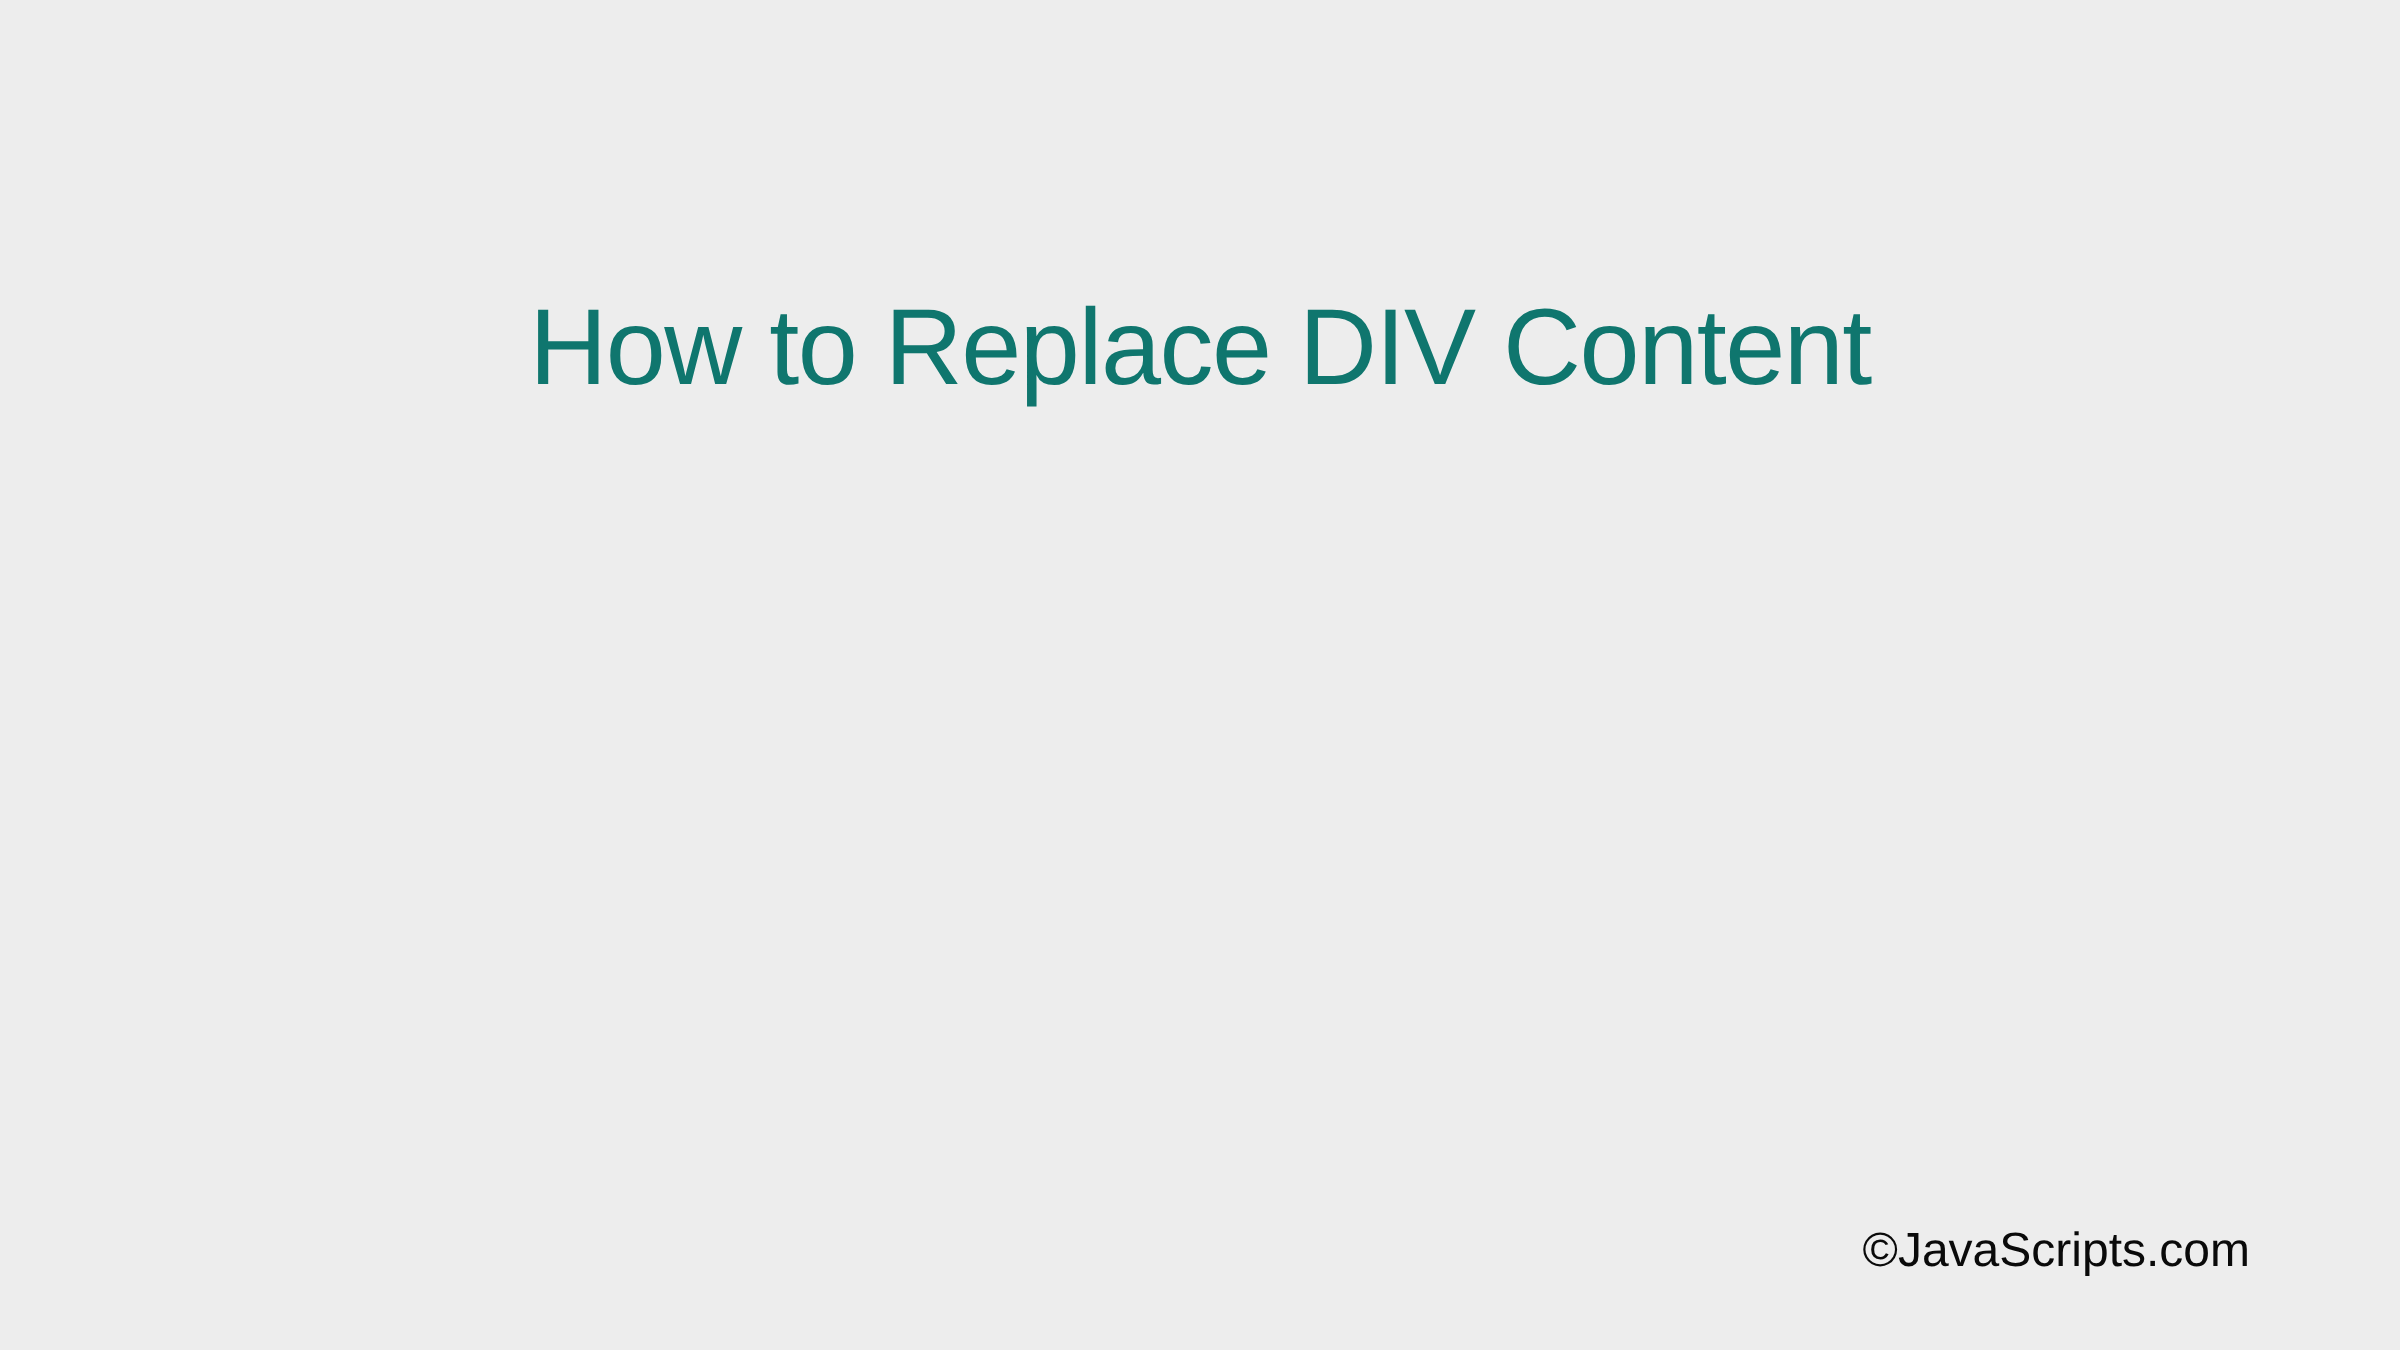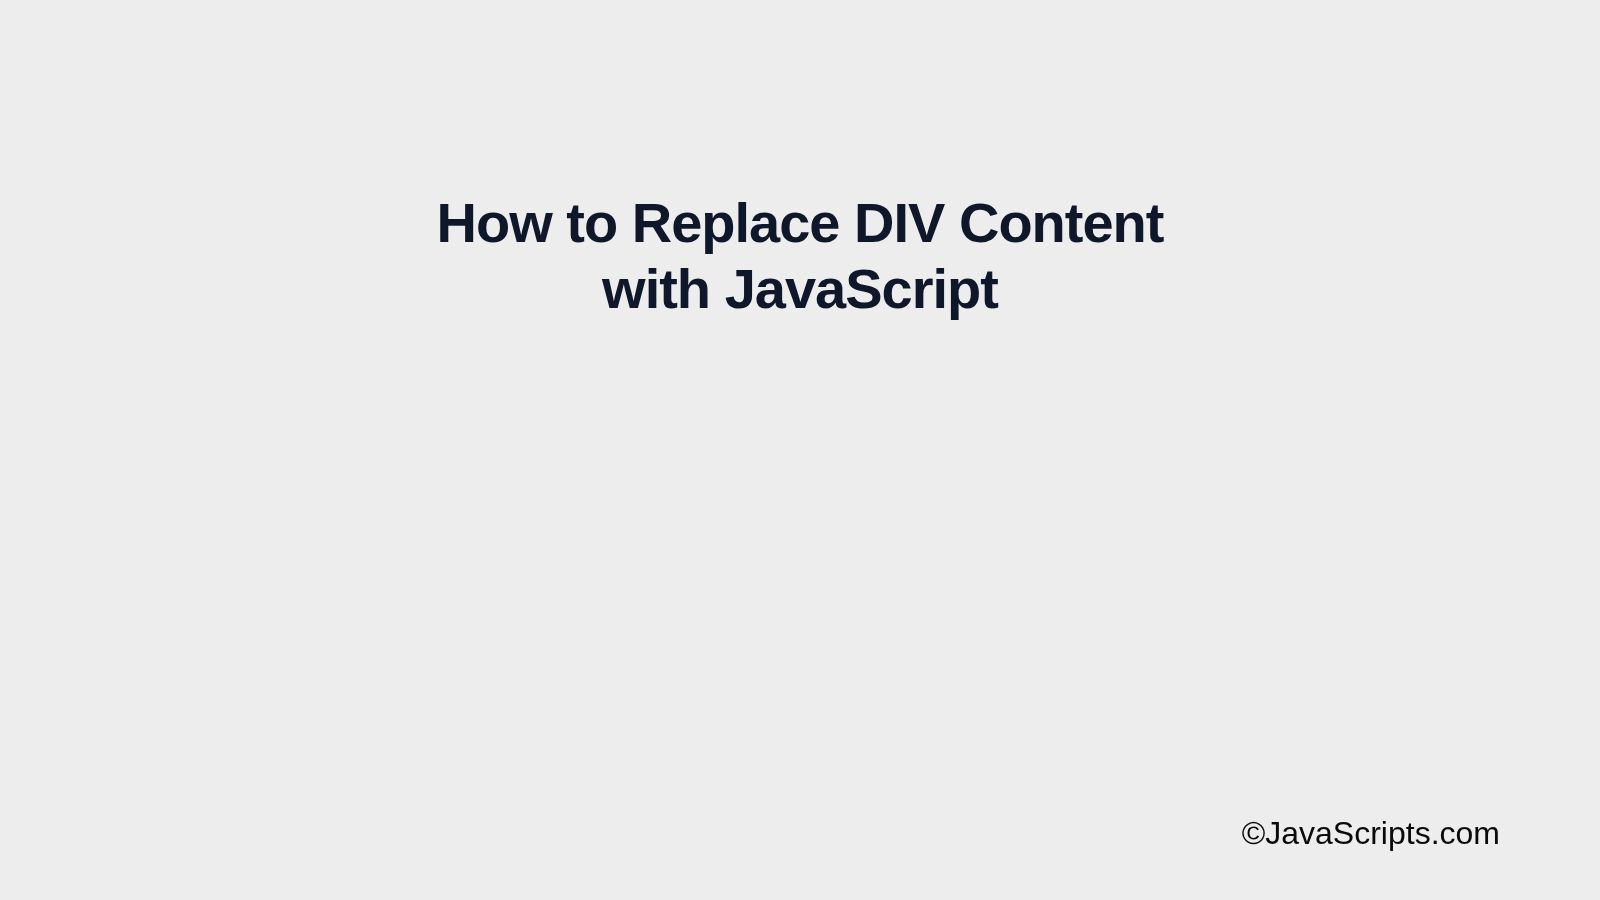--- a/index.html
+++ b/index.html
@@ -16,38 +16,37 @@
       overflow: hidden;
     }
     .title-container {
       position: absolute;
       width: 100%;
       top: 190px;
       text-align: center;
       padding: 0 100px;
     }
     .title {
-      font-size: 56px;
-      font-weight: 700;
-      color: #0f172a;
+      font-size: 72px;
+      font-weight: 400;
+      color: #0f766e;
       line-height: 1.18;
       letter-spacing: -1px;
     }
     .footer {
       position: absolute;
       bottom: 48px;
       right: 100px;
       font-size: 32px;
       font-weight: 500;
       color: #0a0a0a;
     }
   </style>
 </head>
 <body>
 
 <div class="title-container">
   <h1 class="title">
     <span>How to Replace DIV Content</span><br>
-    <span>with JavaScript</span>
   </h1>
 </div>
 
 <div class="footer">©JavaScripts.com</div>
 
 </body></html>

